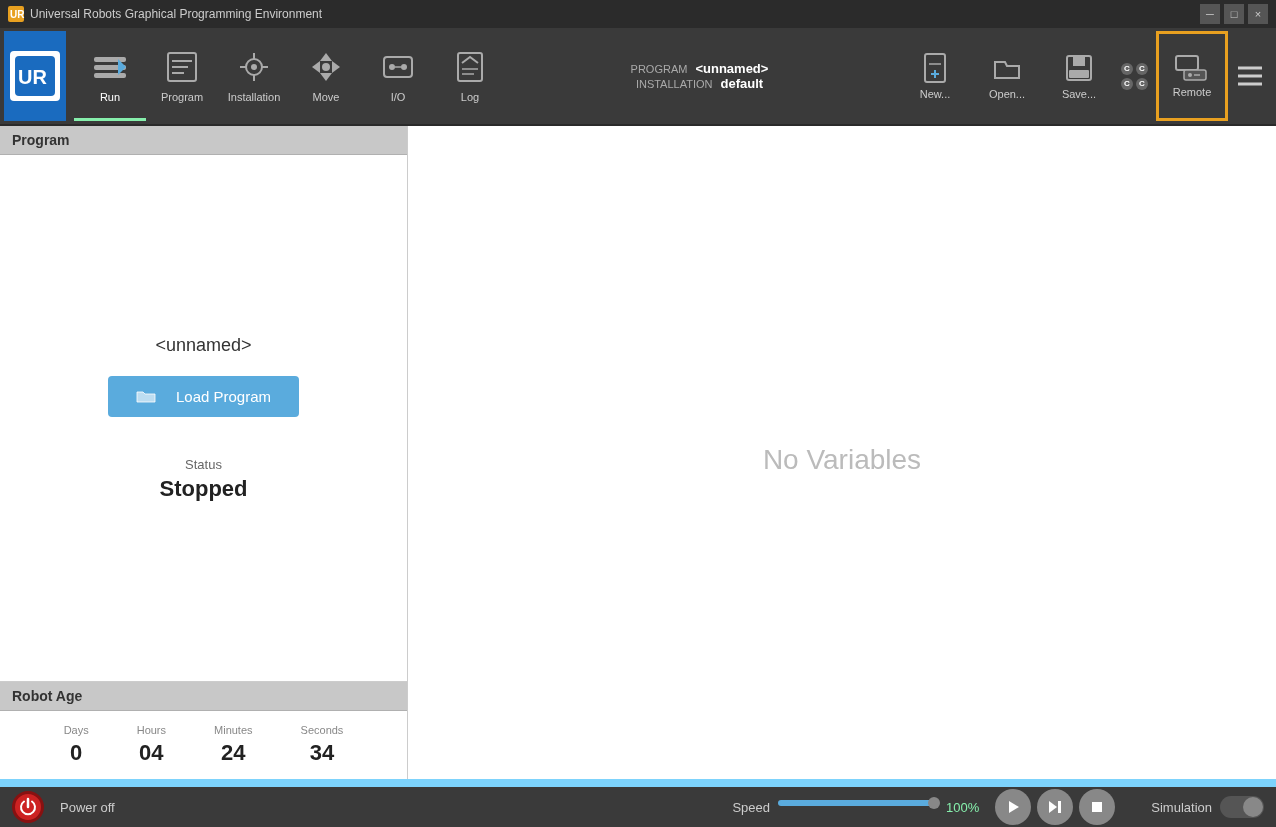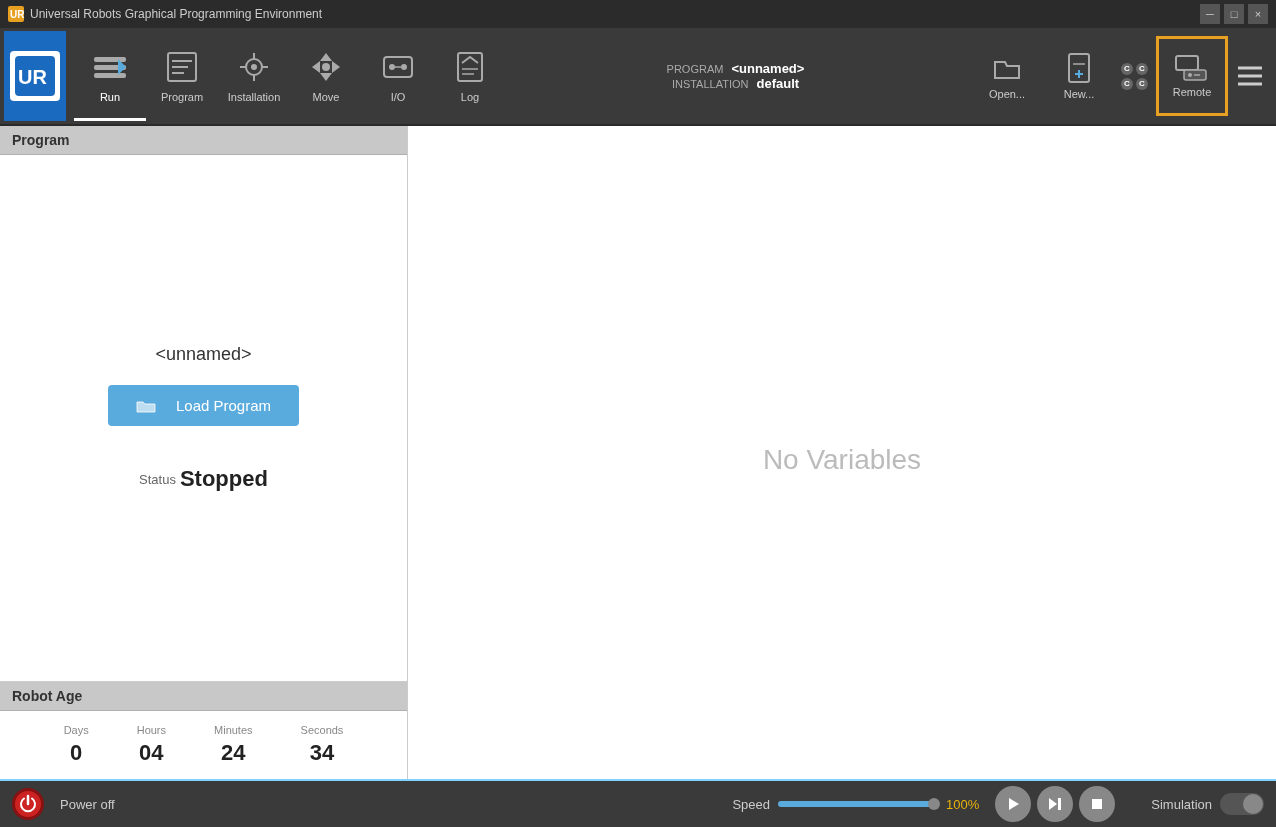--- a/index.html
+++ b/index.html
@@ -59,21 +59,21 @@
       justify-content: center;
       width: 72px;
       height: 90px;
       color: #ccc;
       font-size: 11px;
       cursor: pointer;
       border-bottom: 3px solid transparent;
       gap: 4px;
     }
     .toolbar-item.active {
-      border-bottom: 3px solid #ffffff;
+      border-bottom: 3px solid #86efac;
       color: white;
     }
     .toolbar-icon { width: 40px; height: 40px; display: flex; align-items: center; justify-content: center; }
 
     
     .prog-info {
       flex: 1;
       display: flex;
       flex-direction: column;
       align-items: center;
@@ -100,21 +100,21 @@
       height: 80px;
       color: #ccc;
       font-size: 11px;
       cursor: pointer;
       gap: 4px;
     }
 
     
     .remote-btn {
       width: 72px;
-      height: 80px;
+      height: 90px;
       border: 3px solid #e8a020;
       display: flex;
       flex-direction: column;
       align-items: center;
       justify-content: center;
       color: #ccc;
       font-size: 11px;
       cursor: pointer;
       gap: 4px;
       background: #3a3a3a;
@@ -182,20 +182,21 @@
       font-size: 15px;
       cursor: pointer;
       display: flex;
       align-items: center;
       gap: 20px;
       min-width: 180px;
       justify-content: center;
     }
     .status-section {
       display: flex;
+      flex-direction: column;
       align-items: center;
       gap: 4px;
       margin-top: 20px;
     }
     .status-label { font-size: 13px; color: #666; }
     .status-value { font-size: 22px; font-weight: bold; color: #222; }
 
     
     .robot-age-panel {
       background: #f5f5f5;
@@ -255,51 +256,51 @@
     }
 
     
     .bottom-bar {
       height: 48px;
       background: #3a3a3a;
       display: flex;
       align-items: center;
       padding: 0 12px;
       gap: 16px;
-      border-top: 2px solid #7dd3fc;
+      border-top: 8px solid #7dd3fc;
     }
     .power-btn {
       width: 32px;
       height: 32px;
       border-radius: 50%;
       background: #cc2222;
       border: 3px solid #881111;
       display: flex;
       align-items: center;
       justify-content: center;
       cursor: pointer;
       flex-shrink: 0;
     }
     .power-label { color: #ccc; font-size: 13px; }
     .speed-section {
       display: flex;
-      align-items: center;
+      align-items: flex-start;
       gap: 8px;
       margin-left: auto;
     }
     .speed-label { color: #ccc; font-size: 13px; }
     .speed-slider {
       width: 160px;
       height: 6px;
       background: linear-gradient(to right, #5aabdd 0%, #5aabdd 100%, #666 100%);
       border-radius: 3px;
       position: relative;
       cursor: pointer;
     }
-    .speed-value { color: #eab308; font-size: 13px; }
+    .speed-value { color: #86efac; font-size: 13px; }
     .playback-btns {
       display: flex;
       gap: 6px;
       align-items: center;
     }
     .play-btn {
       width: 36px;
       height: 36px;
       border-radius: 50%;
       background: #888;
@@ -451,32 +452,40 @@
     </div>
     <div class="prog-info-row">
       <span class="prog-info-label">INSTALLATION</span>
       <span class="prog-info-value">default</span>
     </div>
   </div>
 
   <div class="file-btns">
     <div class="file-btn">
       <svg width="32" height="32" viewBox="0 0 32 32">
-        <path d="M4 10 L4 26 L28 26 L28 14 L16 14 L14 10 Z" fill="none" stroke="#aaa" stroke-width="2"></path>
-      </svg>
-      <span>Open...</span>
-    </div>
-    <div class="file-btn">
-      <svg width="32" height="32" viewBox="0 0 32 32">
         <rect x="6" y="2" width="20" height="28" rx="2" fill="none" stroke="#aaa" stroke-width="2"></rect>
         <line x1="10" y1="12" x2="22" y2="12" stroke="#aaa" stroke-width="1.5"></line>
         <line x1="16" y1="18" x2="16" y2="26" stroke="#5aabdd" stroke-width="2"></line>
         <line x1="12" y1="22" x2="20" y2="22" stroke="#5aabdd" stroke-width="2"></line>
       </svg>
       <span>New...</span>
+    </div>
+    <div class="file-btn">
+      <svg width="32" height="32" viewBox="0 0 32 32">
+        <path d="M4 10 L4 26 L28 26 L28 14 L16 14 L14 10 Z" fill="none" stroke="#aaa" stroke-width="2"></path>
+      </svg>
+      <span>Open...</span>
+    </div>
+    <div class="file-btn">
+      <svg width="32" height="32" viewBox="0 0 32 32">
+        <rect x="4" y="4" width="24" height="24" rx="2" fill="none" stroke="#aaa" stroke-width="2"></rect>
+        <rect x="10" y="4" width="12" height="10" rx="0" fill="#aaa"></rect>
+        <rect x="6" y="18" width="20" height="8" rx="1" fill="#aaa"></rect>
+      </svg>
+      <span>Save...</span>
     </div>
   </div>
 
   <div class="cc-indicators">
     <div class="cc-row">
       <div class="cc-dot">C</div>
       <div class="cc-dot">C</div>
     </div>
     <div class="cc-row">
       <div class="cc-dot">C</div>

